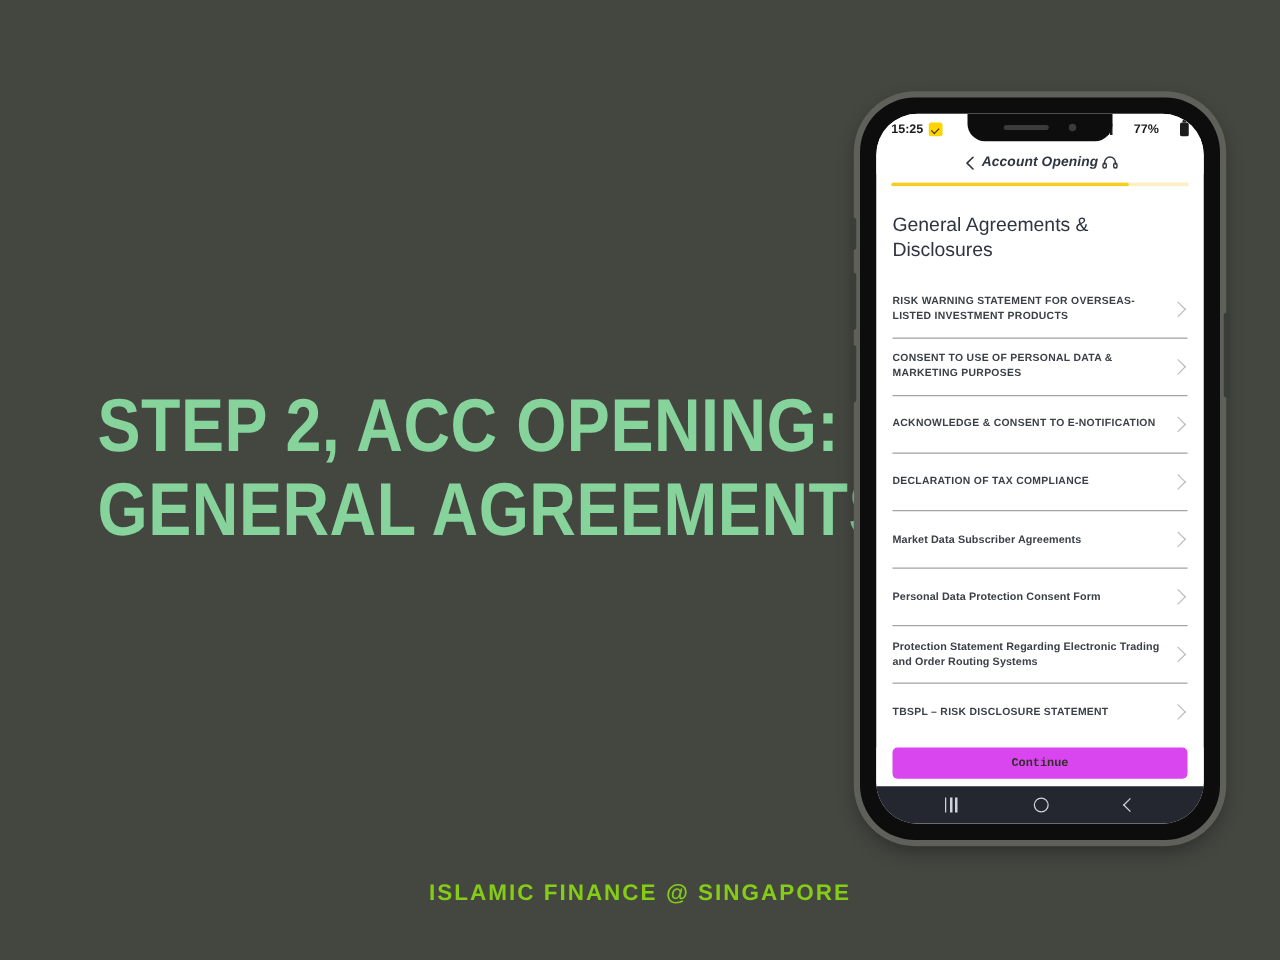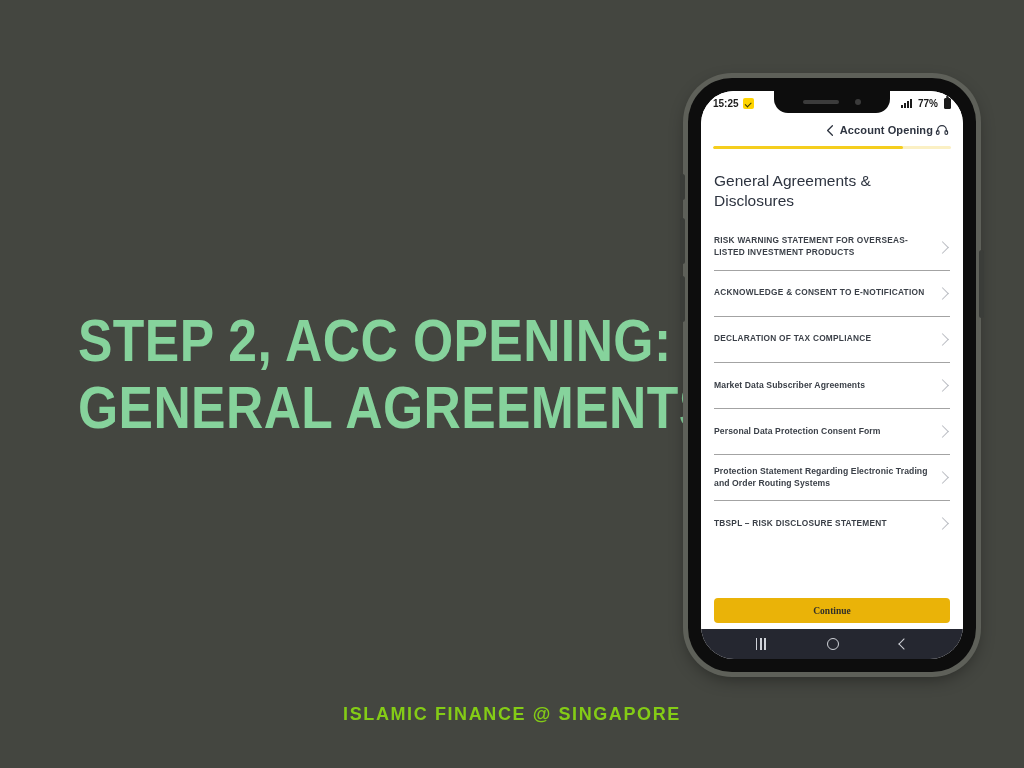--- a/index.html
+++ b/index.html
@@ -96,21 +96,21 @@
   }
   .badge-icon::after {
     content:"";
     position:absolute;
     left:2.5px; top:4.5px;
     width:5px; height:2.5px;
     border-left:1.6px solid #3a3a00;
     border-bottom:1.6px solid #3a3a00;
     transform:rotate(-45deg);
   }
-  .status-right { display:flex; align-items:center; gap:6px; }
+  .status-right { display:flex; align-items:center; gap:17px; }
   .sig-bars { display:flex; align-items:flex-end; gap:1px; height:9px; }
   .sig-bars i { width:2px; background:#1b1b1b; display:block; }
   .sig-bars i:nth-child(1){ height:3px; }
   .sig-bars i:nth-child(2){ height:5px; }
   .sig-bars i:nth-child(3){ height:7px; }
   .sig-bars i:nth-child(4){ height:9px; }
   .battery {
     width:7px; height:11px;
     background:#1b1b1b;
     border-radius:1.5px;
@@ -141,22 +141,23 @@
   }
   .speaker { width:36px; height:4px; background:#3b3b3b; border-radius:2px; }
   .camera  { width:6px; height:6px; background:#3b3b3b; border-radius:50%; }
 
   
   .app-header {
     flex:0 0 auto;
     padding:6px 12px 0 12px;
     display:flex;
     align-items:center;
-    justify-content:flex-end;
+    justify-content:center;
     background:#fff;
+    font-style:italic;
   }
   .hdr-title {
     font-size:11px;
     font-weight:700;
     color:#2e3440;
     letter-spacing:.1px;
   }
   .icon-btn {
     width:18px; height:18px;
     display:flex; align-items:center; justify-content:center;
@@ -219,27 +220,27 @@
     border-top:1.4px solid #b9bcc2;
     border-right:1.4px solid #b9bcc2;
     transform:rotate(45deg);
     margin-right:3px;
   }
 
   .cta-wrap { padding:0 13px 6px 13px; background:#fff; }
   .cta-button {
     width:100%;
     height:25px;
-    background:#eab308;
+    background:#d946ef;
     border:none;
     border-radius:4px;
     color:#32302a;
     font-size:9.5px;
     font-weight:700;
-    font-family:Liberation Serif, serif;
+    font-family:Liberation Mono, monospace;
     cursor:pointer;
   }
 
   
   .nav-bar {
     flex:0 0 30px;
     background:#252730;
     display:flex;
     align-items:center;
     justify-content:space-around;
@@ -323,20 +324,24 @@
 
     <div class="page-heading">General Agreements &amp; Disclosures</div>
 
     <div class="agreement-list">
 
       <div class="agreement-item">
         <span class="ag-label">RISK WARNING STATEMENT FOR OVERSEAS-LISTED INVESTMENT PRODUCTS</span>
         <span class="chev"></span>
       </div>
 
+      <div class="agreement-item">
+        <span class="ag-label">CONSENT TO USE OF PERSONAL DATA &amp; MARKETING PURPOSES</span>
+        <span class="chev"></span>
+      </div>
 
       <div class="agreement-item">
         <span class="ag-label">ACKNOWLEDGE &amp; CONSENT TO E-NOTIFICATION</span>
         <span class="chev"></span>
       </div>
 
       <div class="agreement-item">
         <span class="ag-label">DECLARATION OF TAX COMPLIANCE</span>
         <span class="chev"></span>
       </div>

